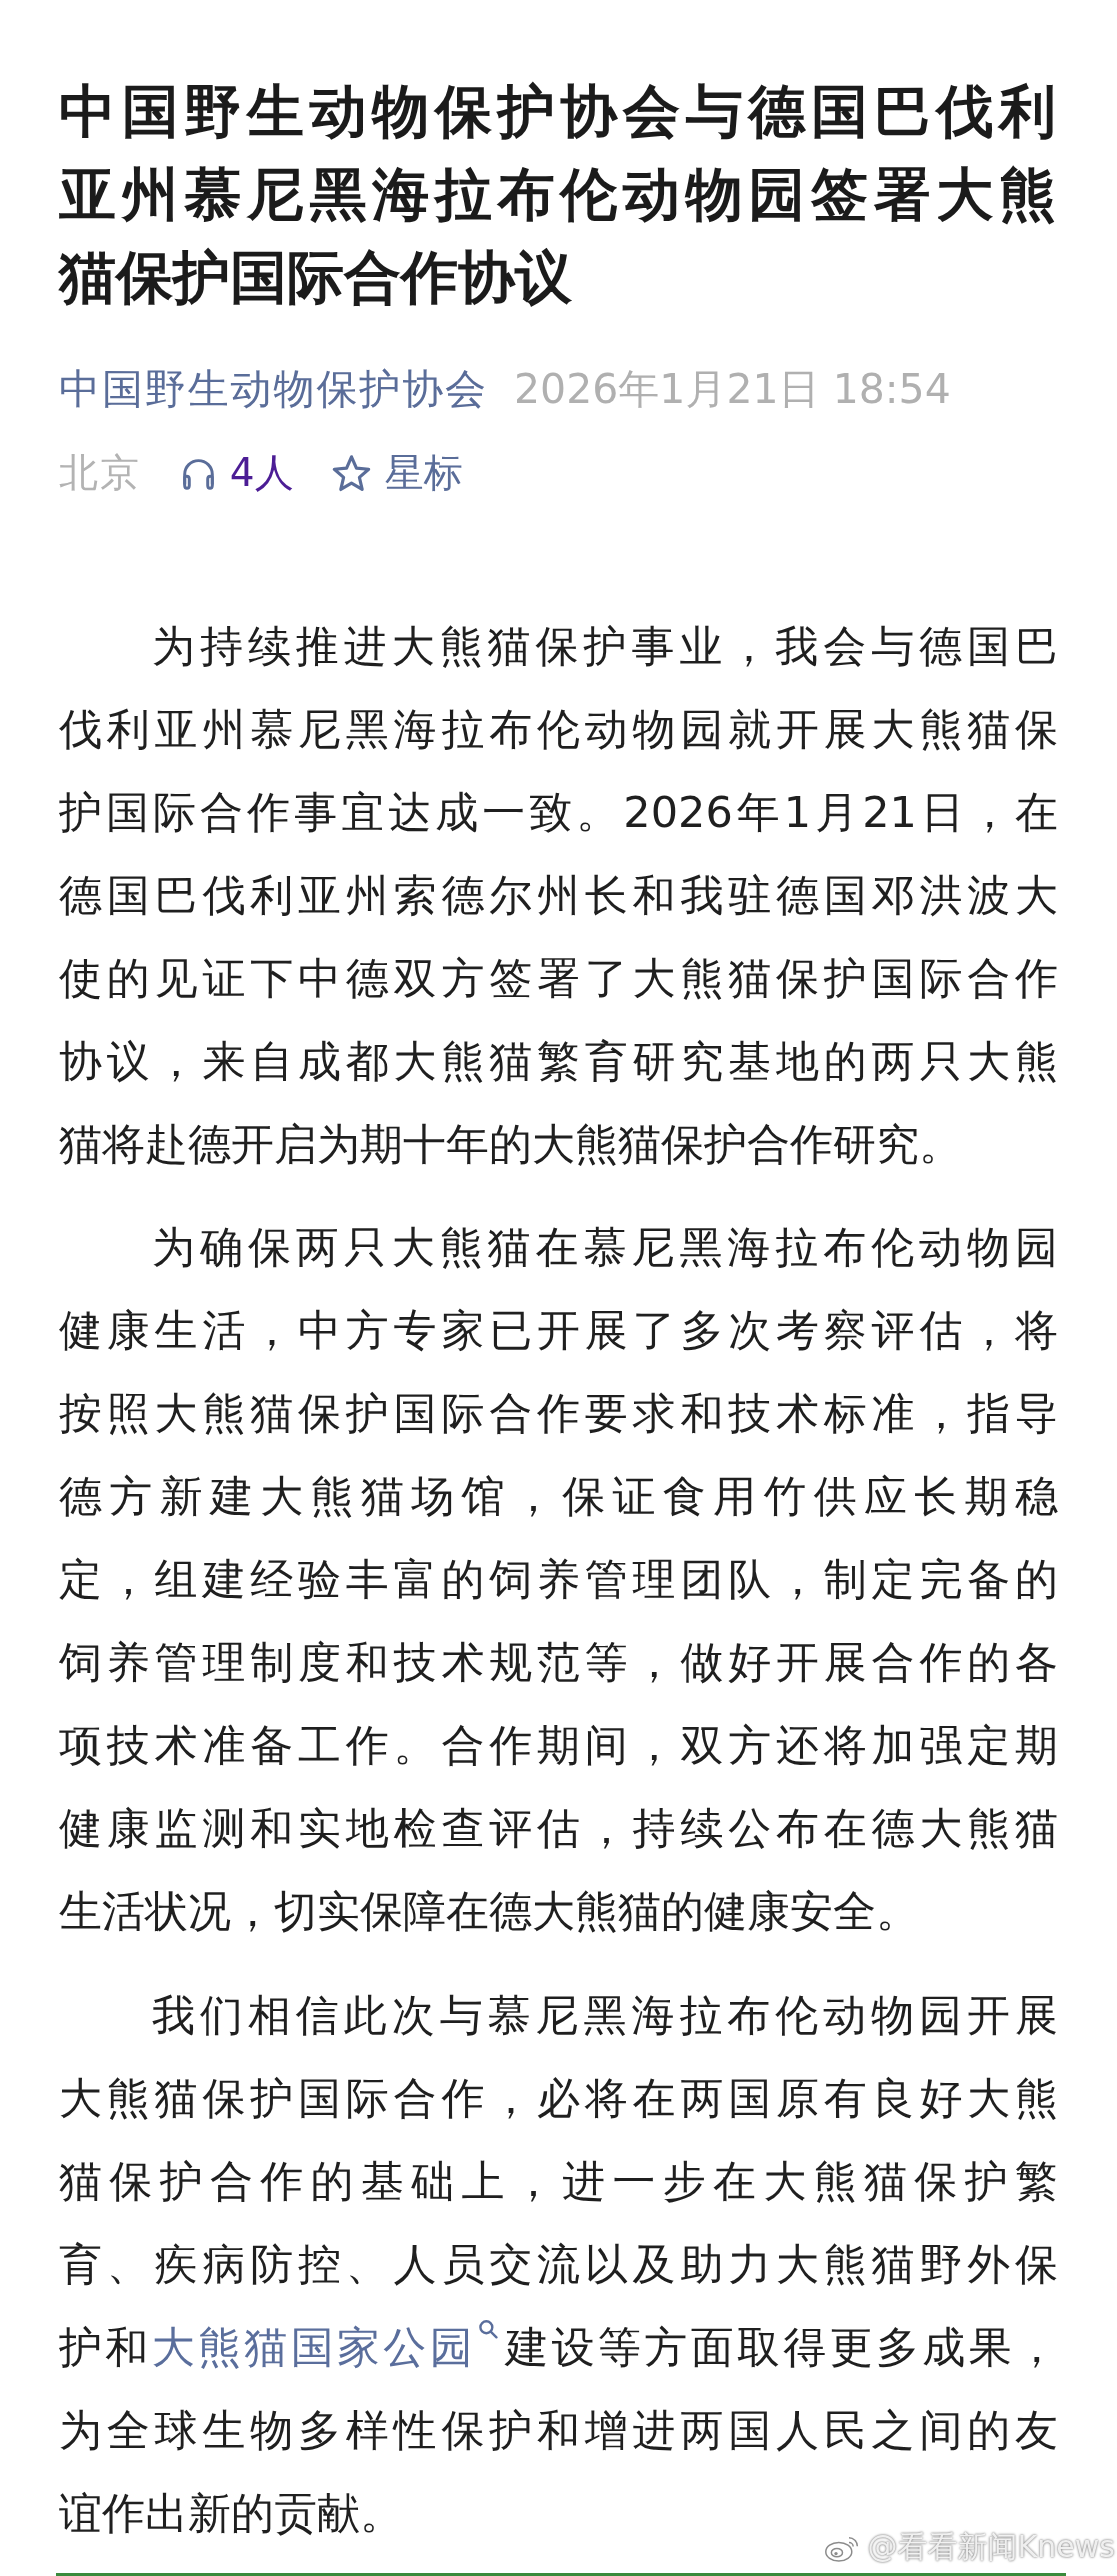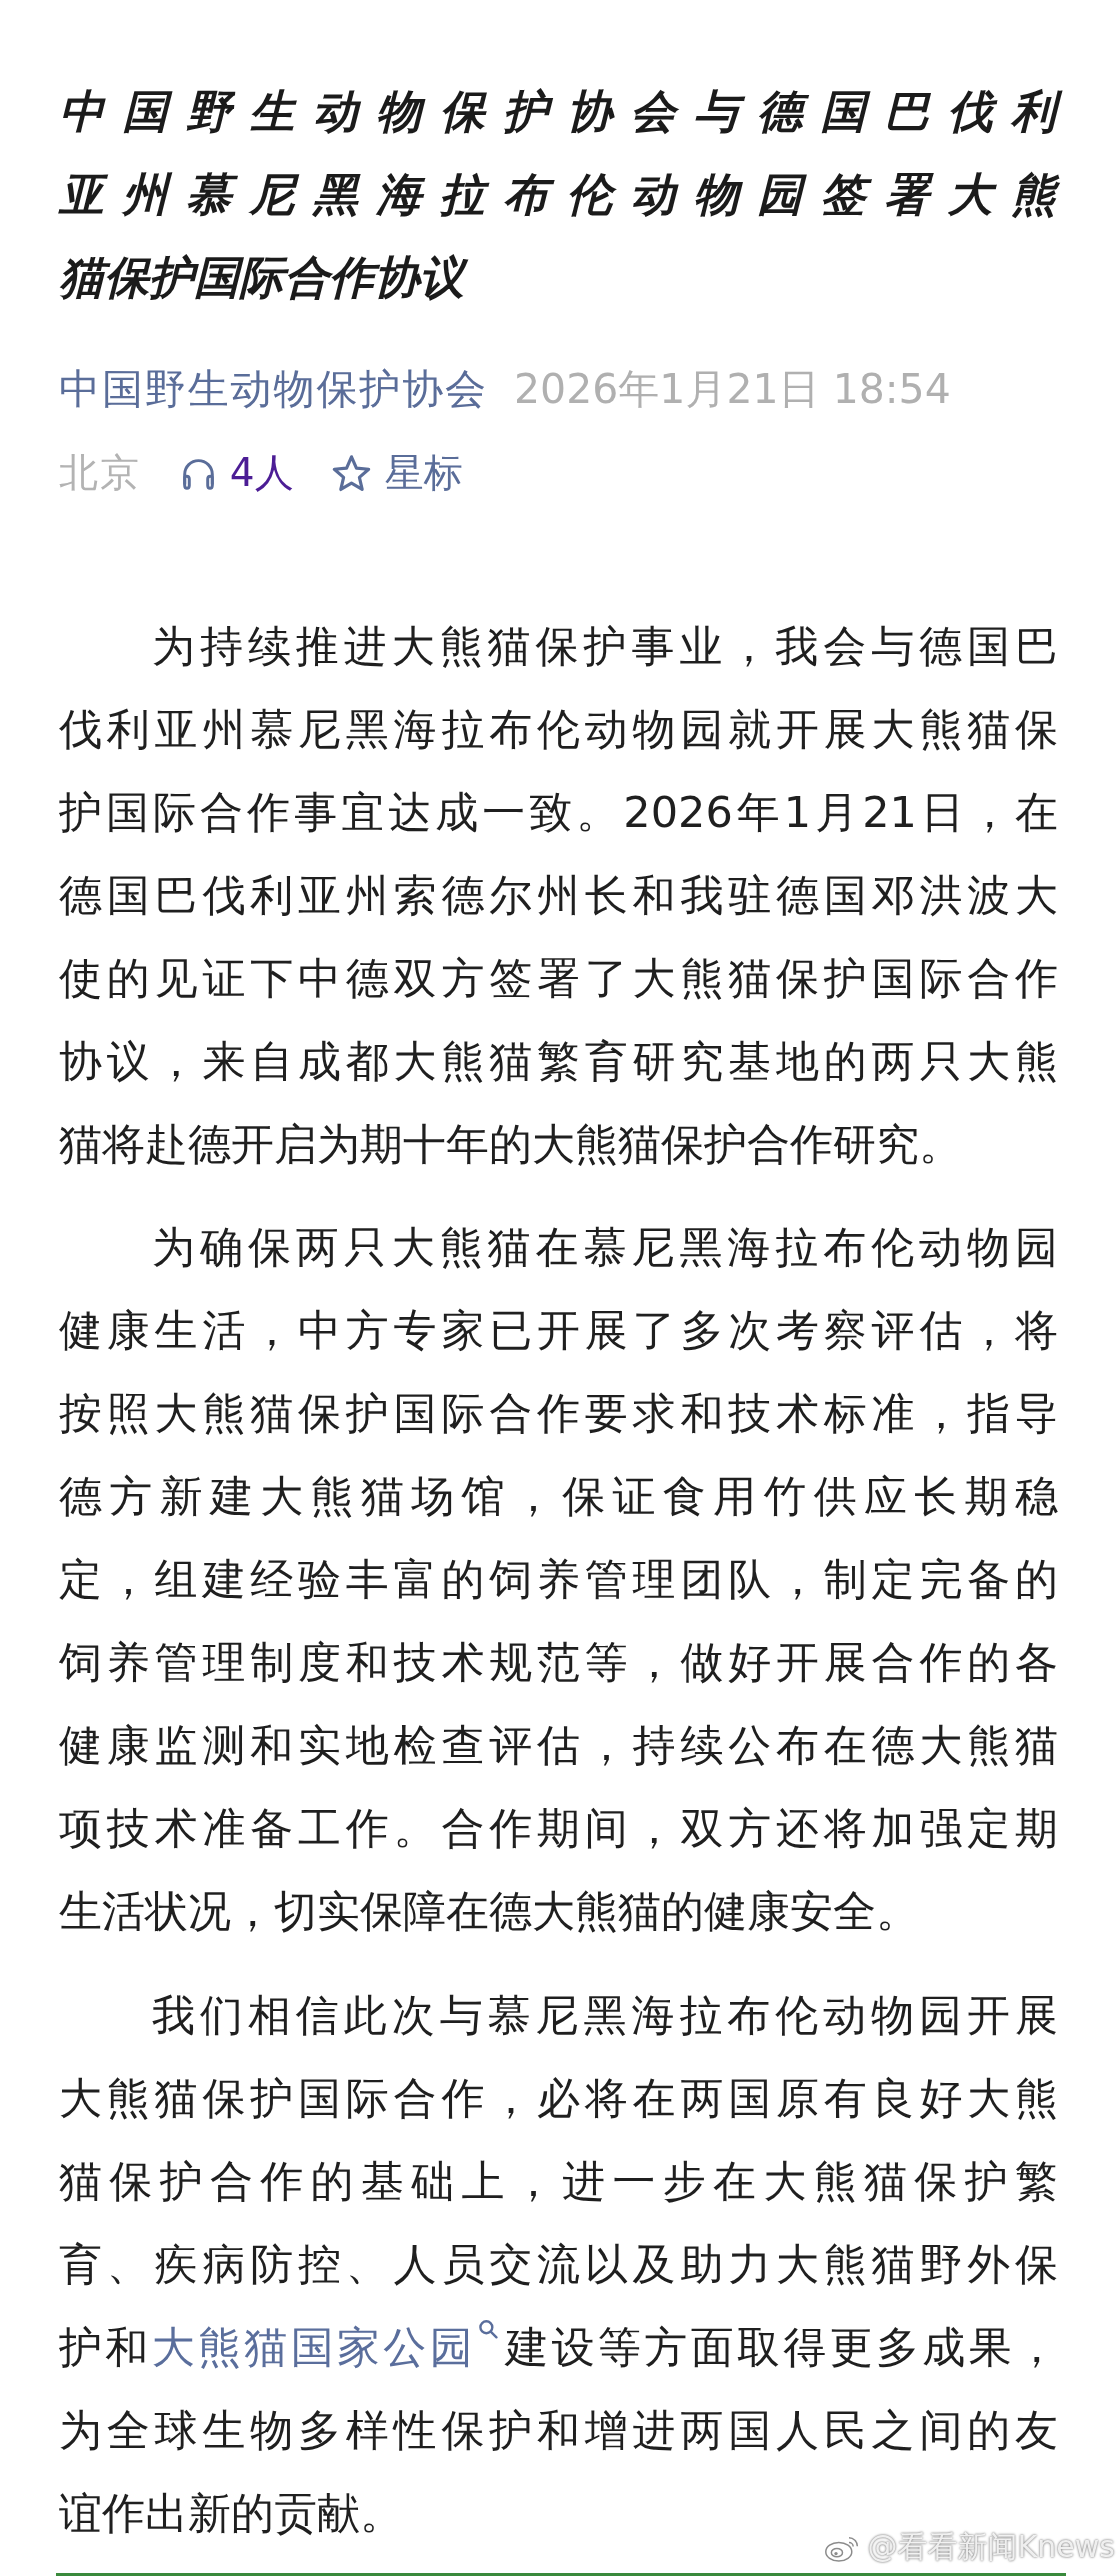--- a/index.html
+++ b/index.html
@@ -1,20 +1,20 @@
 <!DOCTYPE html>
 <html style="font-size:15px"><head>
 <meta charset="utf-8">
 <style>
   html, body { margin: 0; padding: 0; background: #ffffff; }
   body { width: 1118px; height: 2576px; position: relative; overflow: hidden;
          font-family: "DejaVu Sans", "Liberation Sans", sans-serif; }
   .title { position: absolute; left: 59px; top: 70px; width: 997px; }
-  .title .line { font-size: 45px; font-weight: bold; line-height: 83px; color: #1b1b1b;
-                 text-align: justify; text-align-last: justify; white-space: nowrap; height: 83px; font-style: italic; }
+  .title .line { font-size: 57px; font-weight: bold; line-height: 83px; color: #1b1b1b;
+                 text-align: justify; text-align-last: justify; white-space: nowrap; height: 83px; }
   .title .line.last { text-align-last: left; }
   .meta1 { position: absolute; left: 59px; top: 362px; height: 54px; line-height: 54px;
            font-size: 41px; white-space: nowrap; }
   .meta1 .author { color: #5a6d99; letter-spacing: 1.9px; }
   .meta1 .date { color: #b0b0b0; margin-left: 26px; }
   .meta2 { position: absolute; left: 59px; top: 447px; height: 52px; line-height: 52px;
            font-size: 39px; white-space: nowrap; display: flex; align-items: flex-end; }
   .meta2 .loc { color: #b3b3b3; letter-spacing: 1.9px; }
   .meta2 .listen { color: #4c1d95; display: flex; align-items: center; margin-left: 39px; }
   .meta2 .listen svg { width: 37px; height: 35px; margin-right: 13px; }
@@ -75,22 +75,22 @@
     <div class="line">协议，来自成都大熊猫繁育研究基地的两只大熊</div>
     <div class="line last">猫将赴德开启为期十年的大熊猫保护合作研究。</div>
   </div>
   <div class="para">
     <div class="line indent">为确保两只大熊猫在慕尼黑海拉布伦动物园</div>
     <div class="line">健康生活，中方专家已开展了多次考察评估，将</div>
     <div class="line">按照大熊猫保护国际合作要求和技术标准，指导</div>
     <div class="line">德方新建大熊猫场馆，保证食用竹供应长期稳</div>
     <div class="line">定，组建经验丰富的饲养管理团队，制定完备的</div>
     <div class="line">饲养管理制度和技术规范等，做好开展合作的各</div>
+    <div class="line">项技术准备工作。合作期间，双方还将加强定期</div>
     <div class="line">健康监测和实地检查评估，持续公布在德大熊猫</div>
-    <div class="line">项技术准备工作。合作期间，双方还将加强定期</div>
     <div class="line last">生活状况，切实保障在德大熊猫的健康安全。</div>
   </div>
   <div class="para">
     <div class="line indent">我们相信此次与慕尼黑海拉布伦动物园开展</div>
     <div class="line">大熊猫保护国际合作，必将在两国原有良好大熊</div>
     <div class="line">猫保护合作的基础上，进一步在大熊猫保护繁</div>
     <div class="line">育、疾病防控、人员交流以及助力大熊猫野外保</div>
     <div class="line">
       <span>护和</span><span class="link"><span>大熊猫国家公园</span><svg class="search-icon" viewBox="0 0 22 24" fill="none" stroke="#5a6e9c" stroke-width="2.6" stroke-linecap="round">
             <circle cx="9" cy="9" r="6.5"></circle>

